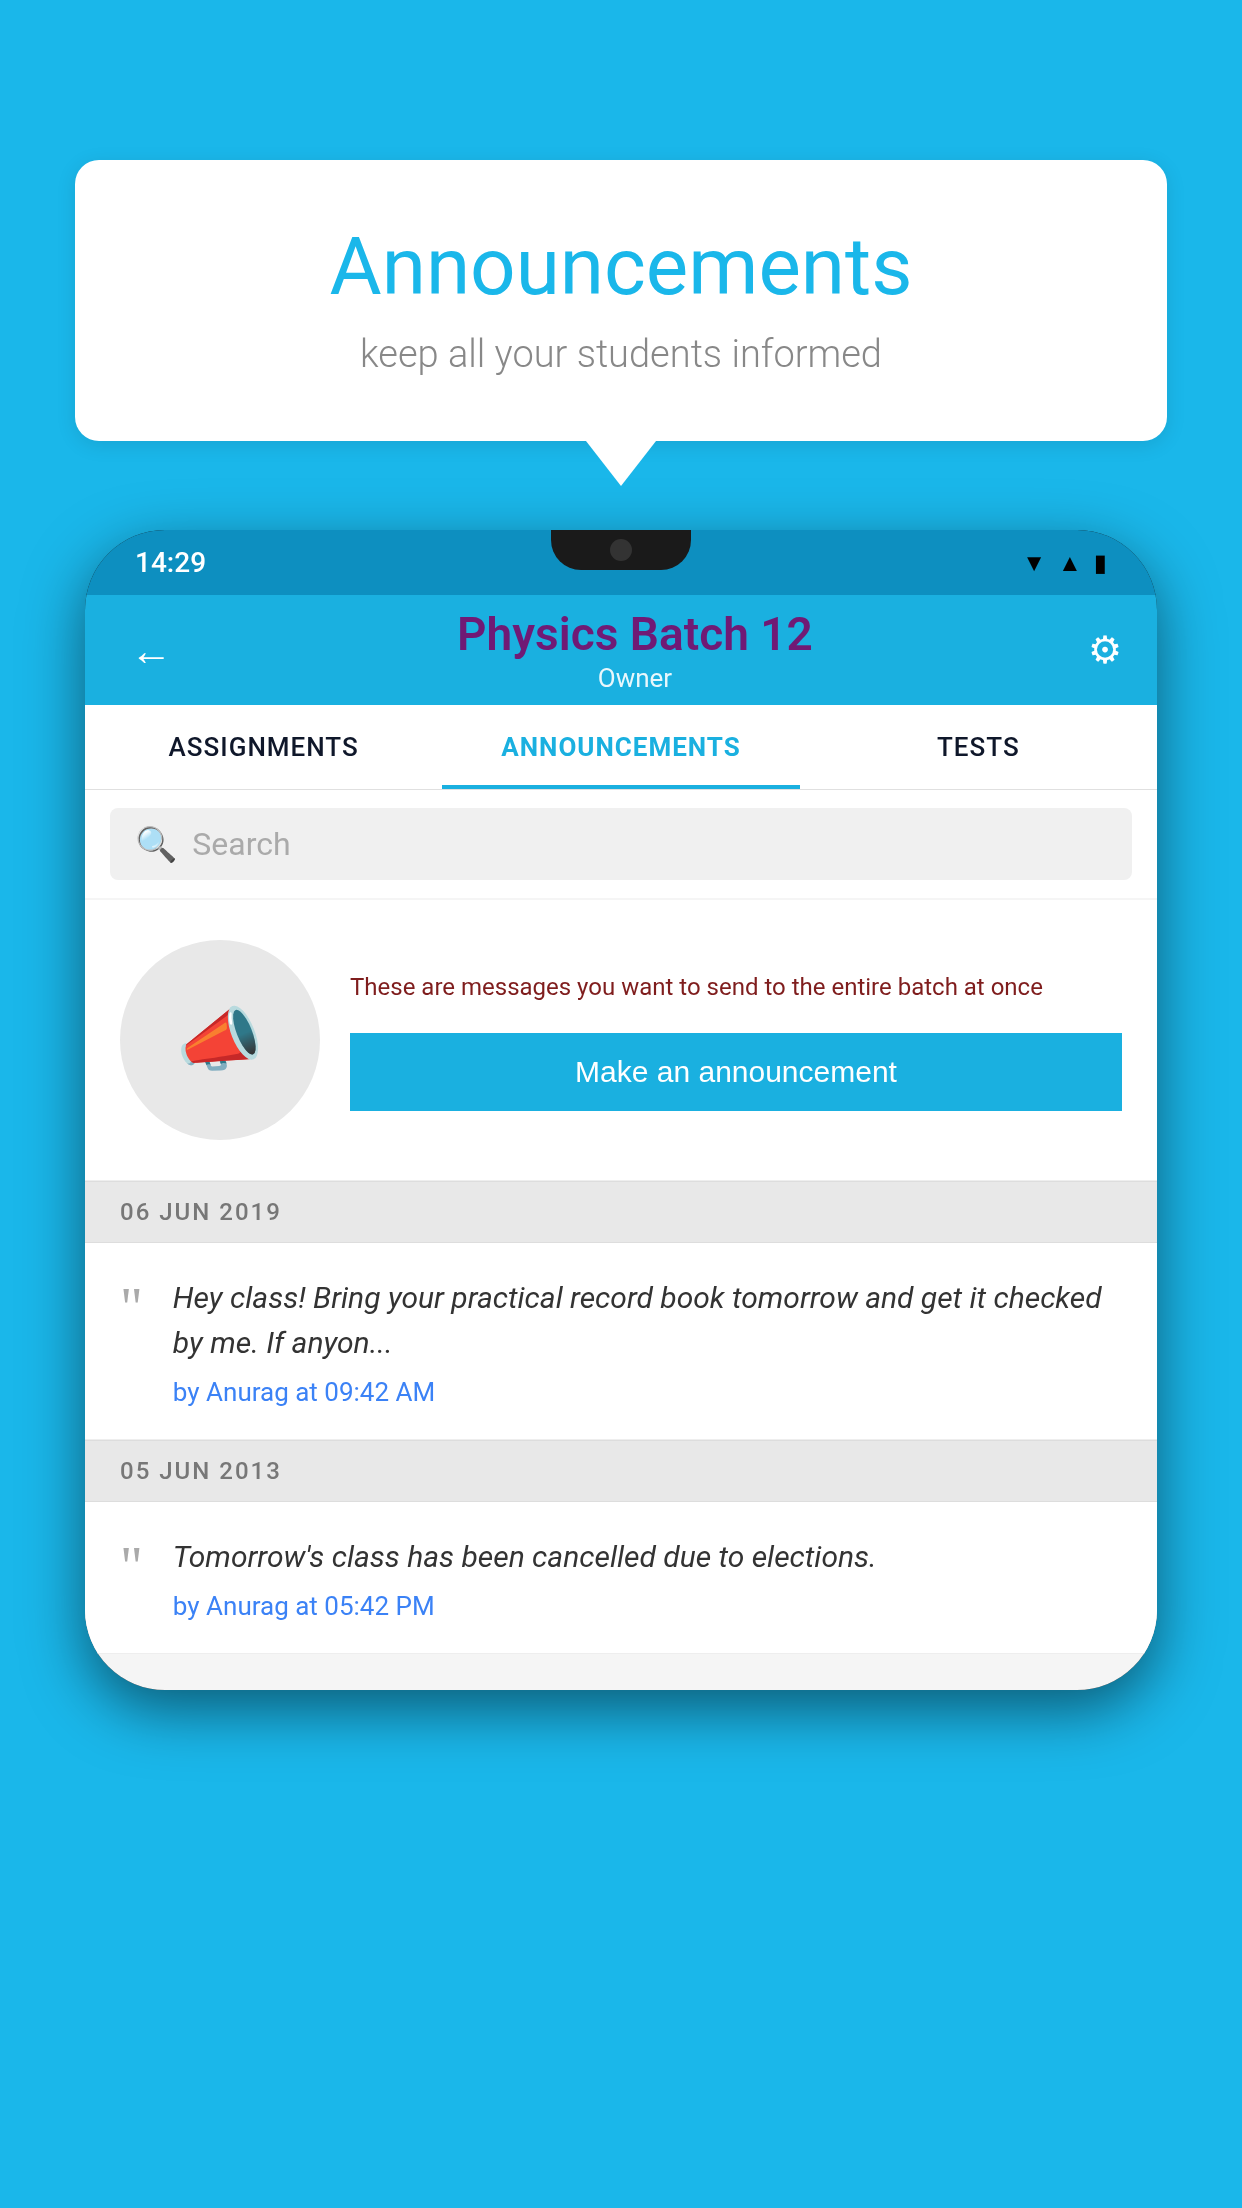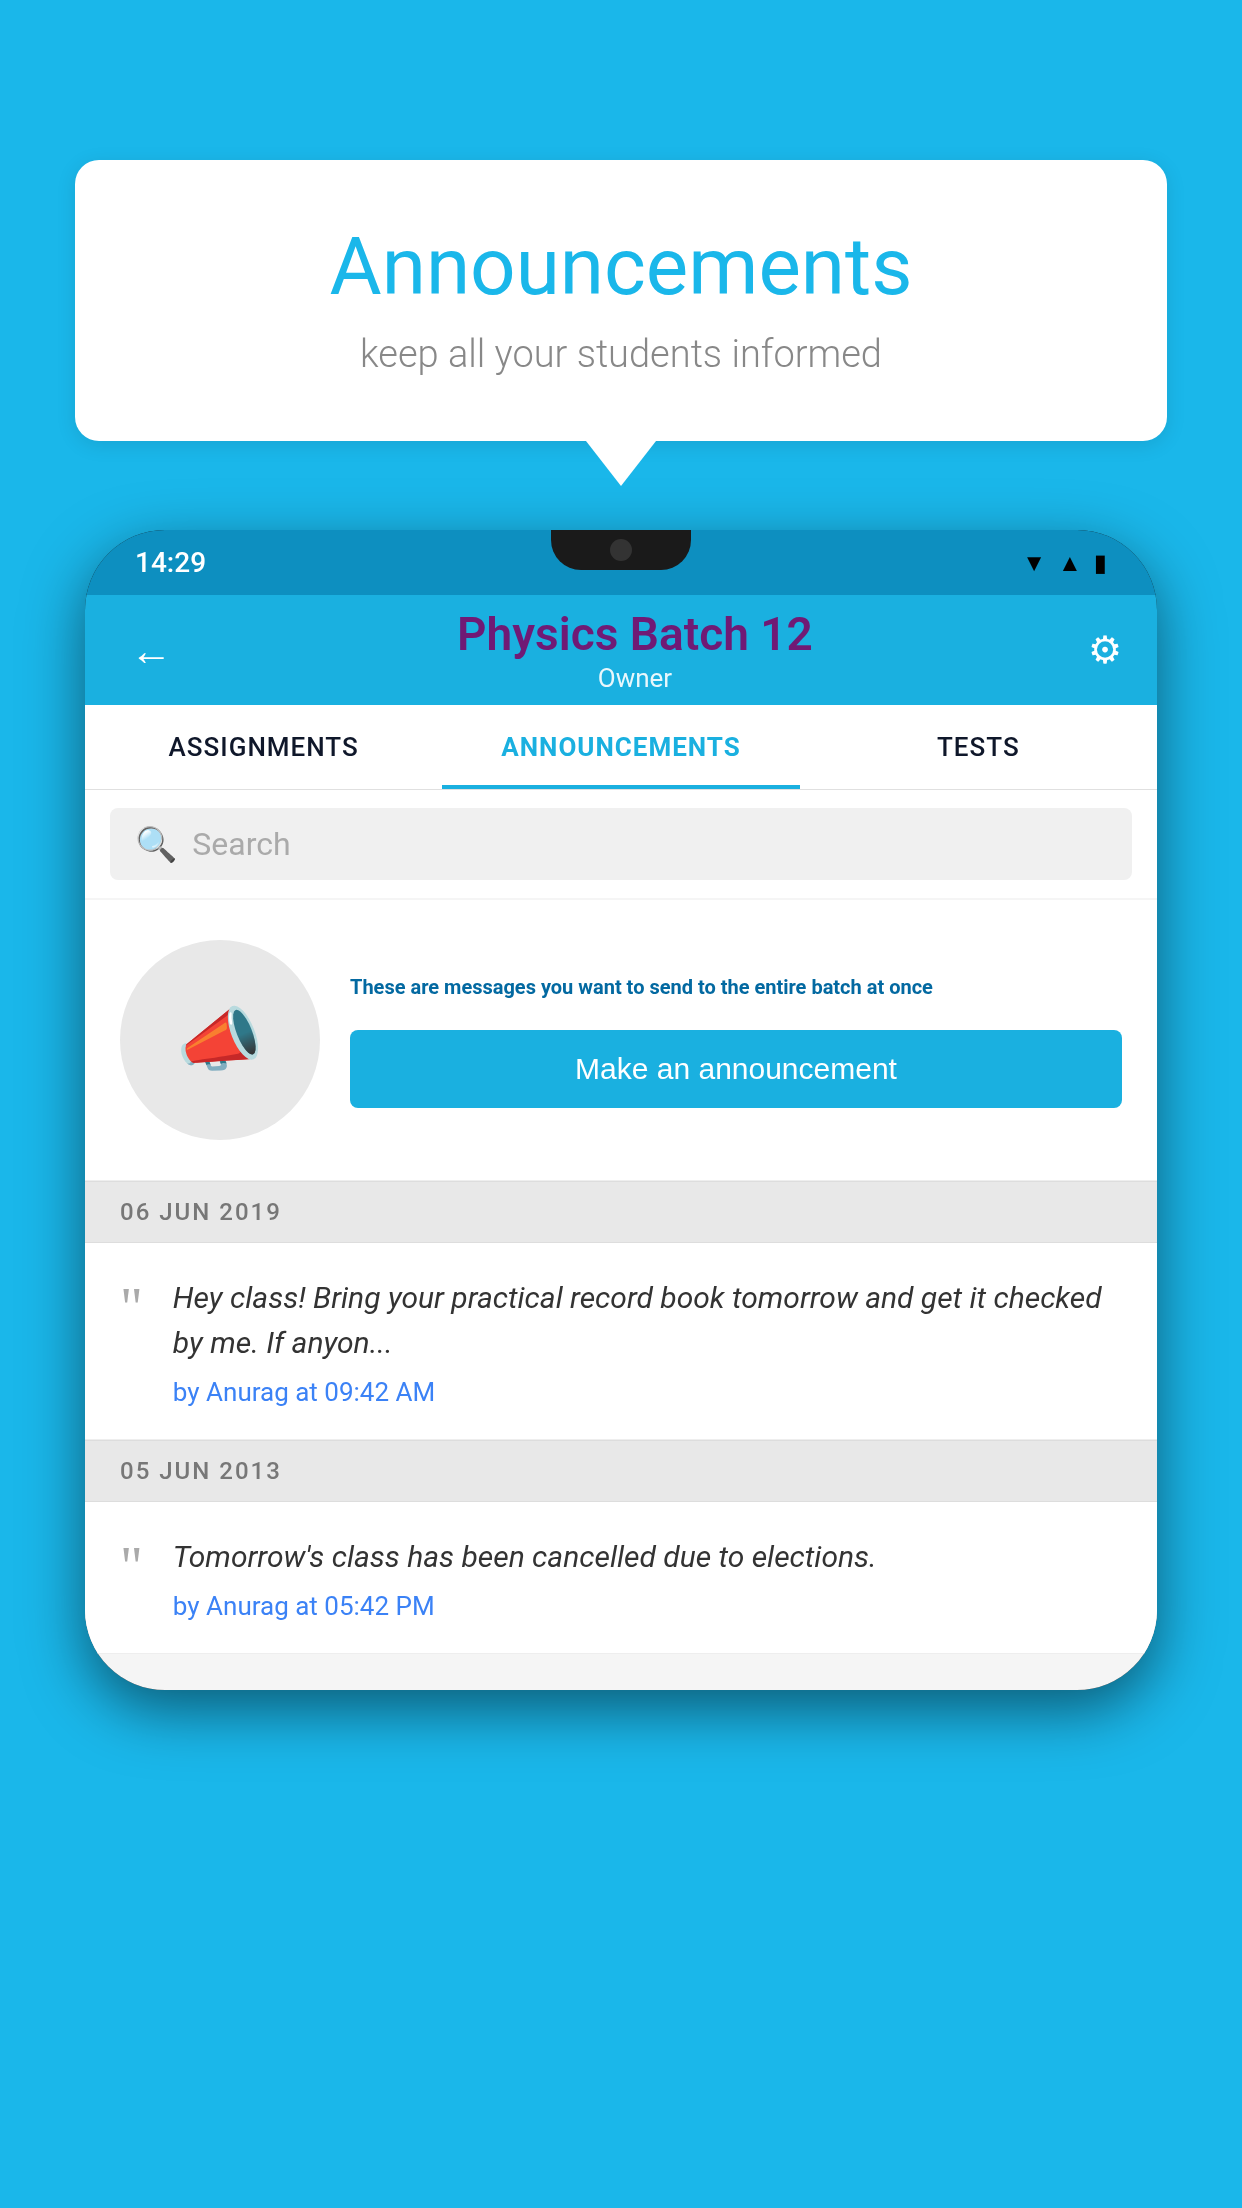--- a/index.html
+++ b/index.html
@@ -256,32 +256,31 @@
     .megaphone-icon {
       font-size: 70px;
       color: #5a7a99;
     }
 
     .promo-right {
       flex: 1;
     }
 
     .promo-description {
-      font-size: 20px;
-      color: #0369a1;
+      font-size: 24px;
+      color: #7f1d1d;
       line-height: 1.5;
       margin-bottom: 28px;
-      font-weight: bold;
     }
 
     .make-announcement-btn {
       background: #1ab0e0;
       color: white;
       border: none;
-      border-radius: 8px;
+      border-radius: 0;
       padding: 22px 40px;
       font-size: 30px;
       font-weight: 500;
       cursor: pointer;
       width: 100%;
     }
 
     
     .date-divider {
       background: #e8e8e8;

